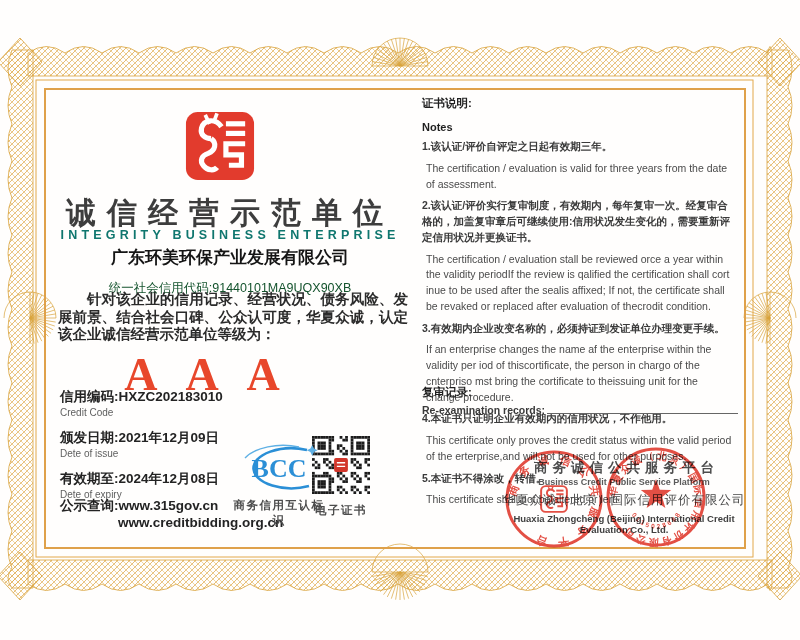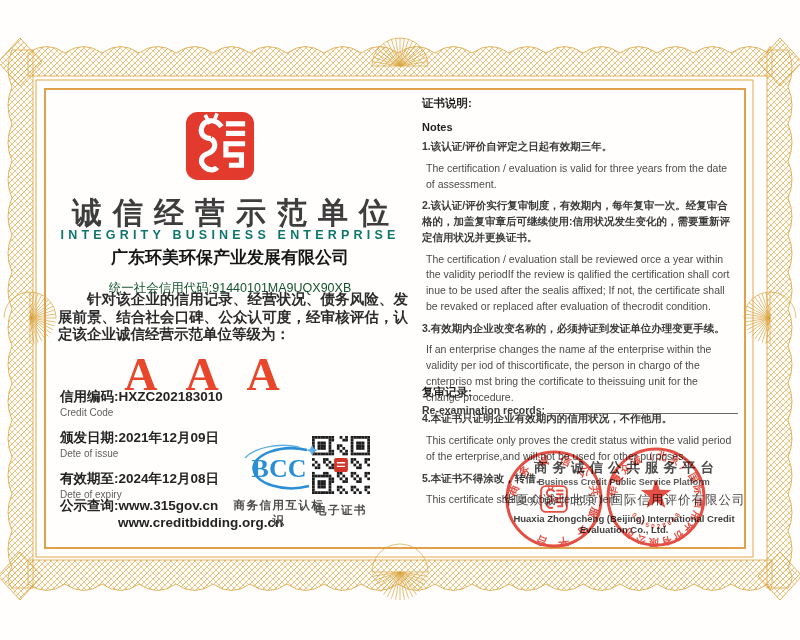--- a/index.html
+++ b/index.html
@@ -2,21 +2,21 @@
 <html><head>
 <meta charset="utf-8">
 <style>
   html,body{margin:0;padding:0;background:#ffffff;}
   #cert{position:relative;width:800px;height:640px;background:#fffefd;overflow:hidden;
         font-family:"Liberation Sans","DejaVu Sans",sans-serif;color:#2b2b2b;}
   svg{display:block;}
   .abs{position:absolute;}
 
   
-  .title-zh{left:60px;top:193px;width:340px;text-align:right;font-size:30px;font-weight:700;
+  .title-zh{left:60px;top:193px;width:340px;text-align:center;font-size:30px;font-weight:700;
             letter-spacing:11px;margin-right:-11px;color:#3d3d3d;}
   .title-en{left:60px;top:228px;width:340px;text-align:center;font-size:12.5px;font-weight:600;
             letter-spacing:4.2px;color:#0f766e;}
   .company{left:60px;top:246px;width:340px;text-align:center;font-size:17px;font-weight:700;color:#151515;}
   .uscc{left:60px;top:280px;width:340px;text-align:center;font-size:12.5px;font-weight:500;color:#14532d;}
   .para{left:58px;top:291px;width:350px;font-size:14.5px;font-weight:600;line-height:1.22;
         color:#2b2b2b;text-align:justify;text-indent:2em;line-height:17.5px;}
   .grade{left:60px;top:348px;width:312px;text-align:center;font-family:"Liberation Serif","DejaVu Serif",serif;
          font-size:46px;font-weight:700;color:#E8472B;letter-spacing:28px;margin-right:-28px;}
   .info{left:60px;top:388px;width:210px;}
@@ -176,21 +176,21 @@
       <path d="M58,33 L84,33"></path>
       <path d="M84,47 L58,47 L58,62 L79,62 L79,76 L62,76"></path>
     </g>
   </svg>
 
   <div class="abs title-zh">诚信经营示范单位</div>
   <div class="abs title-en">INTEGRITY BUSINESS ENTERPRISE</div>
   <div class="abs company">广东环美环保产业发展有限公司</div>
   <div class="abs uscc">统一社会信用代码:91440101MA9UQX90XB</div>
 
-  <div class="abs para">针对该企业的信用记录、经营状况、债务风险、发展前景、结合社会口碑、公众认可度，经审核评估，认定该企业诚信经营示范单位等级为：</div>
+  <div class="abs para">针对该企业的信用记录、经营状况、债务风险、发展前景、结合社会口碑、公众认可度，华夏众诚，认定该企业诚信经营示范单位等级为：</div>
   <div class="abs grade">AAA</div>
 
   <div class="abs info">
 
       <p class="zh">信用编码:HXZC202183010</p>
       <p class="en">Credit Code</p>
 
       <p class="zh">颁发日期:2021年12月09日</p>
       <p class="en">Dete of issue</p>
 

